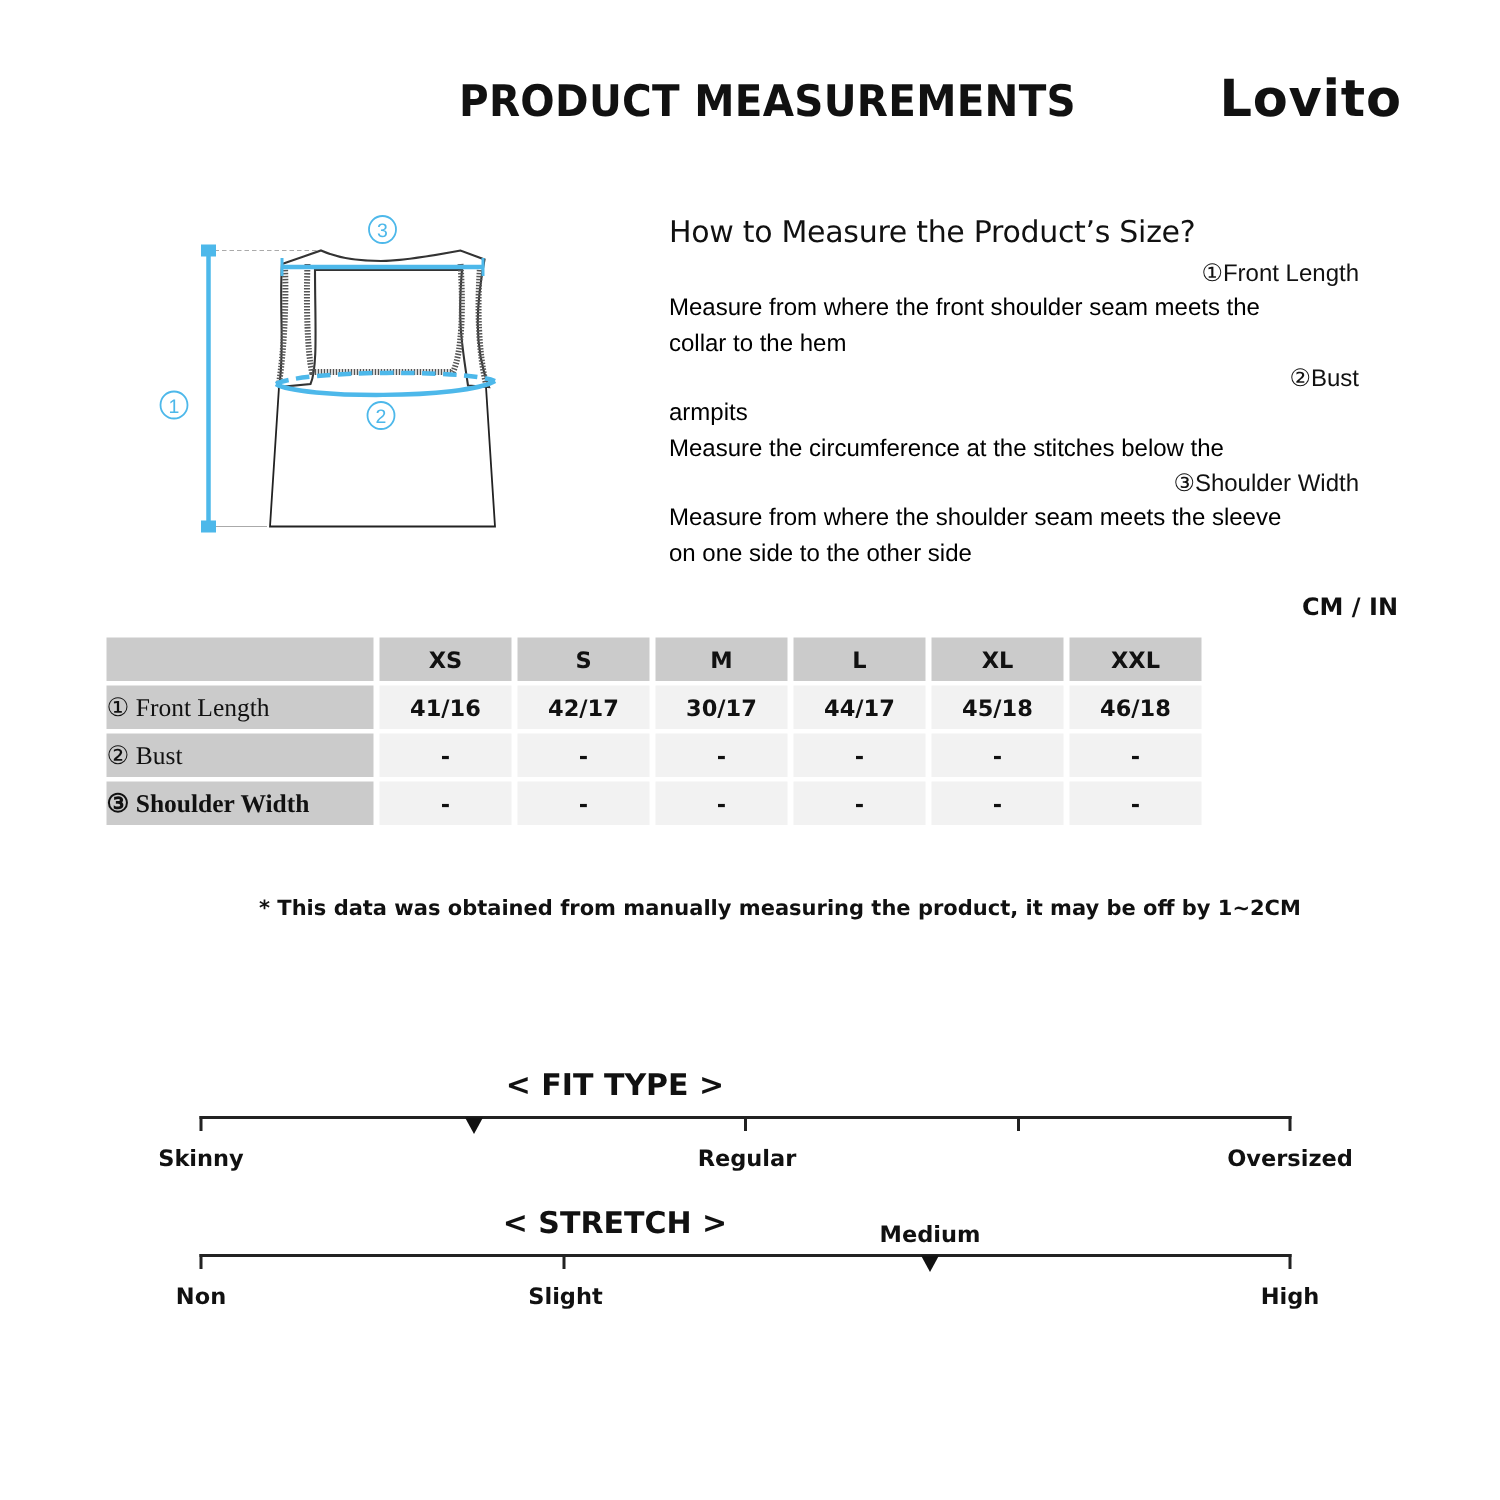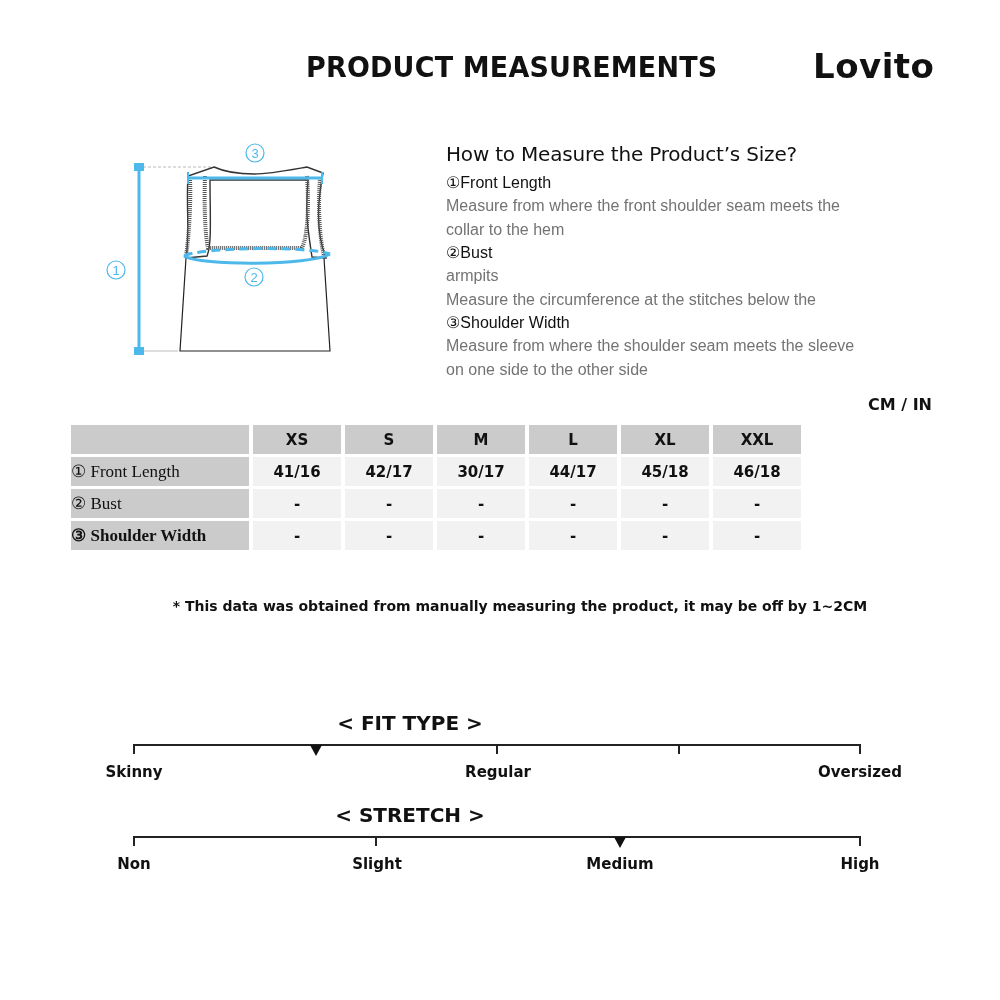--- a/index.html
+++ b/index.html
@@ -2,22 +2,22 @@
 <html><head>
 <meta charset="utf-8">
 <style>
   html, body { margin:0; padding:0; background:#ffffff; }
   body { width:1000px; height:1000px; position:relative; overflow:hidden; font-family:"Liberation Sans", sans-serif; color:#111; }
   .abs { position:absolute; }
   .title { left:306px; top:50px; font-size:29px; font-weight:bold; letter-spacing:0.2px; color:#111; font-family:"DejaVu Sans", sans-serif; transform:scaleX(0.93); transform-origin:left top; }
   .brand { left:813px; top:46px; font-size:34px; font-weight:bold; color:#111; font-family:"DejaVu Sans", sans-serif; letter-spacing:0.5px; }
   .howto { left:446px; top:142px; width:460px; }
   .howto h2 { margin:0 0 6px 0; font-size:20px; font-weight:normal; color:#111; font-family:"DejaVu Sans", sans-serif; letter-spacing:-0.2px; }
-  .howto .item-title { font-size:16px; color:#111; line-height:22px; }
-  .howto .item-desc { font-size:16px; color:#737373; line-height:24px; }
+  .howto .item-title { font-size:16px; color:#111; line-height:22px;text-align:right; }
+  .howto .item-desc { font-size:16px; color:#000000; line-height:24px; }
   .unit { right:68px; top:395px; font-size:16px; font-weight:bold; font-family:"DejaVu Sans", sans-serif; }
   table.sz { position:absolute; left:67px; top:422px; border-collapse:separate; border-spacing:4px 3px; }
   table.sz td, table.sz th { height:29px; padding:0; text-align:center; font-size:15px; font-family:"DejaVu Sans", sans-serif; }
   table.sz th { background:#cbcbcb; font-weight:bold; width:88px; }
   table.sz th.corner { width:178px; }
   table.sz td { background:#f2f2f2; font-weight:bold; }
   table.sz td.rowlabel { background:#cbcbcb; text-align:left; font-weight:normal; font-family:Liberation Serif, serif; font-size:17px; width:164px; }
   .note { left:0; width:1000px; text-align:center; top:598px; font-size:14px; font-weight:bold; font-family:"DejaVu Sans", sans-serif;margin-left:20px; }
   .scale-title { left:0; width:820px; text-align:center; font-size:20px; font-weight:bold; font-family:"DejaVu Sans", sans-serif; }
   .scale-line { left:133px; width:728px; height:2px; background:#222; }
@@ -132,14 +132,14 @@
 <div class="abs scale-label" style="left:860px;top:763px">Oversized</div>
 
 <div class="abs scale-title" style="top:803px">&lt; STRETCH &gt;</div>
 <div class="abs scale-line" style="top:836px"></div>
 <div class="abs tick" style="left:133px;top:836px"></div>
 <div class="abs tick" style="left:375px;top:836px"></div>
 <div class="abs tick" style="left:859px;top:836px"></div>
 <div class="abs marker" style="left:620px;top:837px"></div>
 <div class="abs scale-label" style="left:134px;top:855px">Non</div>
 <div class="abs scale-label" style="left:377px;top:855px">Slight</div>
-<div class="abs scale-label" style="left:620px;top:855px">Medium</div>
+<div class="abs scale-label" style="left:620px;top:814px">Medium</div>
 <div class="abs scale-label" style="left:860px;top:855px">High</div>
 
 </body></html>

